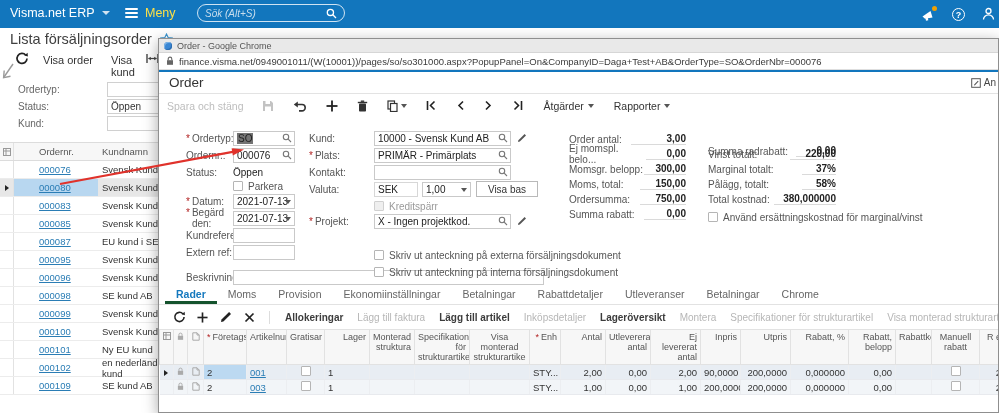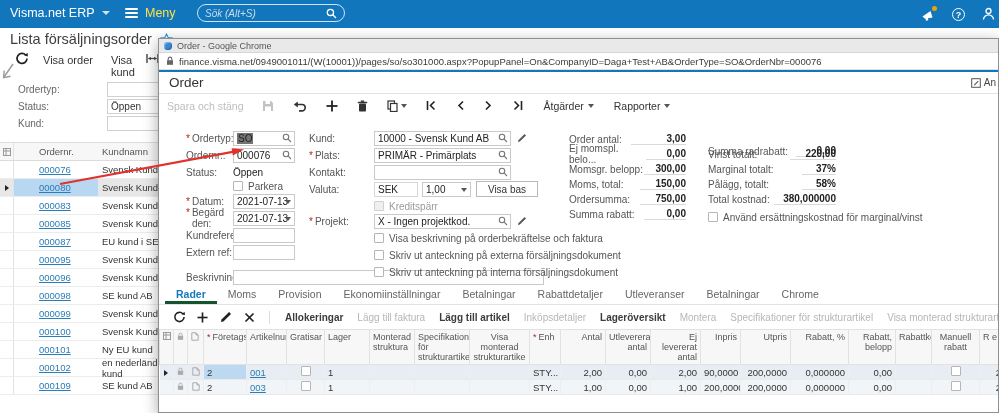--- a/index.html
+++ b/index.html
@@ -80,21 +80,21 @@
   .gtoolbar{position:absolute;top:234px;left:0;right:0;height:22px;display:flex;align-items:center;padding-left:8px;font-size:10px;}
   .gdiv{width:1px;height:13px;background:#ddd;margin:0 8px;flex:none;}
   .gbtn{margin:0 7px;white-space:nowrap;}
   .gbtn.en{color:#3c3c3c;font-weight:bold;}
   .gbtn.dis{color:#b6b6b6;}
   .gico{margin:0 6px;display:flex;align-items:center;}
   
   .grid{position:absolute;top:257px;left:0;width:846px;}
   table.g{border-collapse:collapse;table-layout:fixed;width:846px;font-size:9.5px;}
   table.g th{border:1px solid #e2e2e2;background:#f7f7f7;font-weight:normal;color:#555;font-size:9px;line-height:10px;
-       padding:2px 3px;height:30px;vertical-align:top;text-align:left;overflow:hidden;white-space:pre-line;}
+       padding:2px 3px;height:30px;vertical-align:top;text-align:right;overflow:hidden;white-space:pre-line;}
   table.g th.num{text-align:right;}
   table.g th.ctr{text-align:center;}
   table.g td{border-right:1px solid #eceef1;border-bottom:1px solid #e8eaee;padding:0 3px;height:14px;overflow:hidden;
        white-space:nowrap;color:#333;}
   table.g td.num{text-align:right;}
   table.g td.ctr{text-align:center;}
   tr.r1 td{background:#e8edf3;}
   tr.r2 td{background:#f2f5f8;}
   td.hl{background:#bcd9f1 !important;}
   table.g a{color:#2a7db5;text-decoration:underline;}
@@ -503,24 +503,20 @@
               <circle cx="4" cy="4" r="2.7" fill="none" stroke="#777" stroke-width="1.1"></circle>
               <line x1="6.2" y1="6.2" x2="9" y2="9" stroke="#777" stroke-width="1.1"></line>
             </svg>
         </span>
       </span>
       <span style="margin-left:6px;display:flex;">
         <svg width="10" height="10" viewBox="0 0 10 10">
           <path d="M1,9 L2.8,8.6 L9,2.4 L7.6,1 L1.4,7.2 Z" fill="#555"></path>
         </svg>
       </span>
-    </div>
-    <div class="frow" style="left:215px;top:158px;">
-      <span class="cb"></span>
-      <span class="cblabel">Visa beskrivning på orderbekräftelse och faktura</span>
     </div>
     <div class="frow" style="left:215px;top:192px;">
       <span class="cb"></span>
       <span class="cblabel">Skriv ut anteckning på interna försäljningsdokument</span>
     </div>
     <div class="frow" style="left:215px;top:175px;">
       <span class="cb"></span>
       <span class="cblabel">Skriv ut anteckning på externa försäljningsdokument</span>
     </div>
 

